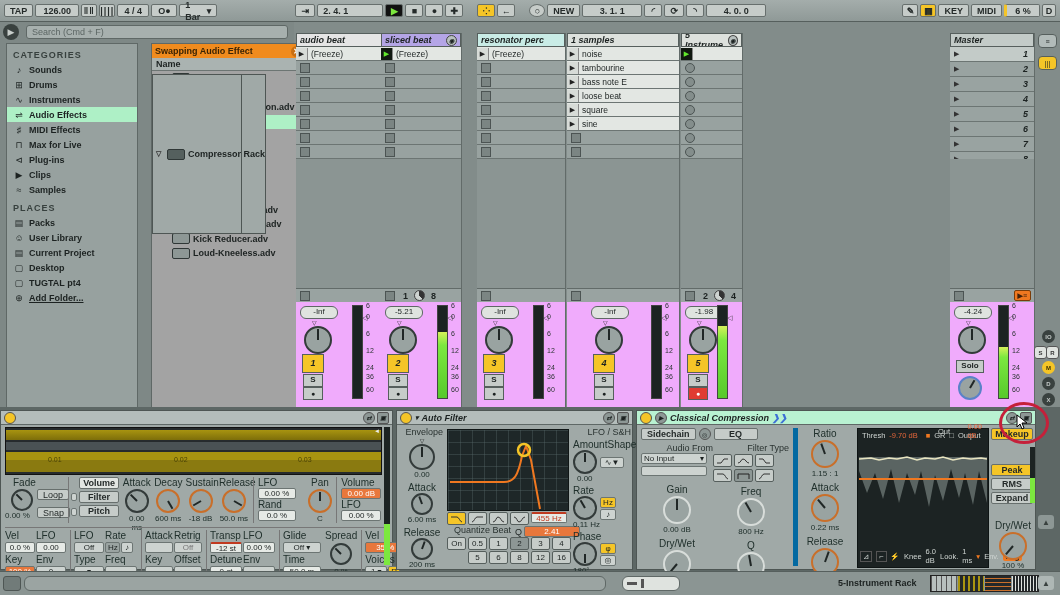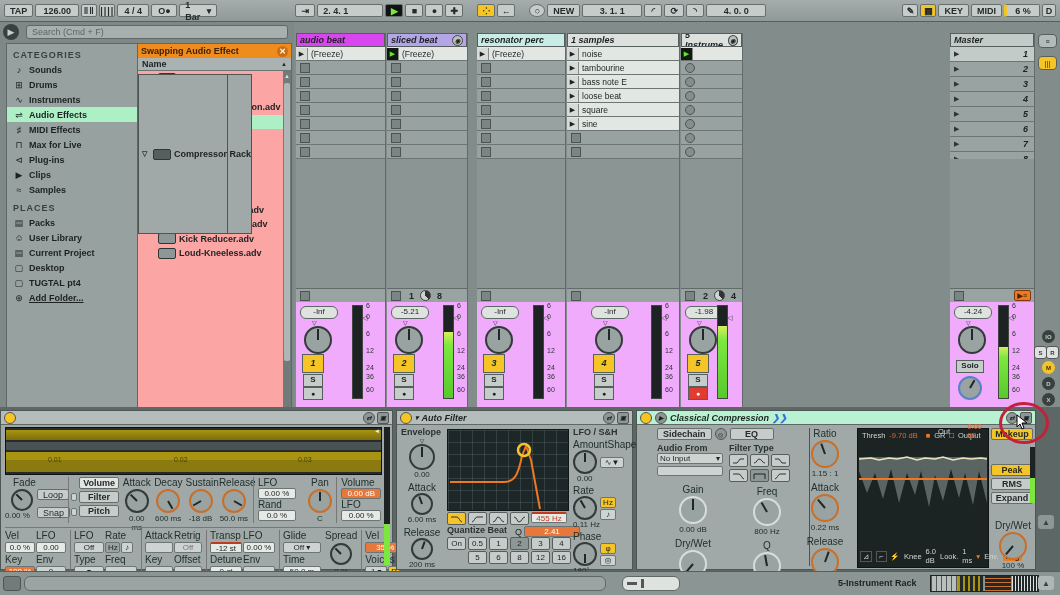--- a/index.html
+++ b/index.html
@@ -15,21 +15,21 @@
   .fld { background:#cdd3d0; border:1px solid #6c7573; border-radius:2px; font-size:8px;
          height:11px; line-height:10px; padding:0 2px; box-sizing:border-box; text-align:center; }
   .fld.white { background:#e6eae6; }
   .fld.orange { background:#e8773c; color:#fff; }
   .fld.redtext { background:#e6eae6; color:#c03a20; }
   .knob { border-radius:50%; background:#99a3a1; border:2px solid #333b3a; position:relative; }
   .knob i { position:absolute; left:50%; top:50%; width:2px; background:#202726;
             transform-origin:center top; }
   .klabel { font-size:10px; text-align:center; color:#20302c; }
   .kval  { font-size:8px; text-align:center; color:#20302c; }
-  .sectitle { font-weight:bold; color:#2a3331; }
+  .sectitle { font-weight:normal; color:#2a3331;text-align:right; }
   
   .topbar { position:absolute; left:0; top:0; right:0; height:22px;
             background:linear-gradient(#a4adab,#8f9997); border-bottom:1px solid #565f5d;
             display:flex; align-items:center; padding:0 4px; box-sizing:border-box; }
   .tb-group { display:flex; align-items:center; gap:2px; }
   
   .browser { position:absolute; left:0; top:22px; width:294px; bottom:23px; background:#7e8886; }
   .b-back { position:absolute; left:3px; top:2px; width:16px; height:16px; border-radius:50%;
             background:#39413f; color:#c8cecb; display:flex; align-items:center; justify-content:center; font-size:9px; }
   .b-search { position:absolute; left:26px; top:3px; width:262px; height:14px; background:#a7b0ae;
@@ -38,22 +38,22 @@
   .b-cats { position:absolute; left:6px; top:21px; width:130px; bottom:20px;
             background:#97a19f; border:1px solid #5f6866; }
   .b-item { display:flex; align-items:center; height:15px; gap:4px; padding-left:6px; font-weight:bold; }
   .b-item.sel { background:#aef0c6; }
   .b-ic { width:12px; text-align:center; font-weight:normal; }
   .b-places-title,.b-cats-title { margin:6px 0 2px 6px; letter-spacing:1px; font-weight:bold; color:#37403e; }
   .b-foot { position:absolute; left:6px; bottom:2px; width:283px; height:16px; display:flex; gap:3px; align-items:center; }
   .b-foot .globe { width:12px; height:12px; border-radius:50%; background:#3d6fd6; color:#fff;
                    font-size:8px; display:flex; align-items:center; justify-content:center; }
   .b-foot .bar { flex:1; height:12px; background:#b9c2c0; border:1px solid #5f6866; border-radius:2px; }
-  .hs-panel { position:absolute; left:137px; top:21px; width:153px; bottom:20px;
-              background:#fca5a5; border:1px solid #5f6866; }
+  .hs-panel { position:absolute; left:151px; top:21px; width:153px; bottom:20px;
+              background:#a3a3a3; border:1px solid #5f6866; }
   .hs-head { height:14px; background:#f08b1e; color:#3a2405; font-weight:bold; display:flex;
              align-items:center; padding:0 3px; }
   .hs-close { margin-left:auto; width:11px; height:11px; border-radius:50%; background:#c96f12;
               color:#fff; font-size:8px; display:flex; align-items:center; justify-content:center; }
   .hs-name { height:12px; background:#aab3b1; border-bottom:1px solid #6c7573; display:flex;
              align-items:center; padding:0 4px; font-weight:bold; }
   .hs-list { position:absolute; top:27px; bottom:0; left:0; right:8px; overflow:hidden; }
   .hs-row { display:flex; align-items:center; height:14.6px; gap:3px; padding-left:3px; font-weight:bold; }
   .hs-row.sel { background:#aef0c6; }
   .hs-tri { width:8px; font-size:7px; color:#333; }
@@ -383,21 +383,21 @@
     </div>
 
     <div class="b-foot">
       <span class="globe">⊕</span>
       <span class="bar"></span>
     </div>
   </div>
 
   <div class="session" id="sessionRoot">
       <div class="track" style="left: 0px; width: 90px;">
-        <div class="t-head" style="background: #d946ef;">
+        <div class="t-head" style="background: #e5e5e5;">
           <span>audio beat</span>
         </div>
         <div class="clip">
           <span class="launch">▶</span>
           <span class="clabel">(Freeze)</span>
         </div>
         <div class="slot">
           <span class="stopbtn"></span>
         </div>
         <div class="slot">
@@ -435,21 +435,21 @@
           <div class="zero-tri" style="left: 66px; top: 12px;">◁</div>
           <div class="scale" style="left: 70px; top: 0px;">6</div>
           <div class="scale" style="left: 70px; top: 11px;">0</div>
           <div class="scale" style="left: 70px; top: 28px;">6</div>
           <div class="scale" style="left: 70px; top: 45px;">12</div>
           <div class="scale" style="left: 70px; top: 62px;">24</div>
           <div class="scale" style="left: 70px; top: 71px;">36</div>
           <div class="scale" style="left: 70px; top: 84px;">60</div>
         </div>
       </div>
-      <div class="track" style="left: 91px; width: 81px;">
+      <div class="track" style="left: 85px; width: 81px;">
         <div class="t-head" style="background: rgb(180, 165, 230);">
           <span>sliced beat</span>
           <span class="circ">◉</span>
         </div>
         <div class="clip">
           <span class="launch playing">▶</span>
           <span class="clabel">(Freeze)</span>
         </div>
         <div class="slot">
           <span class="stopbtn"></span>
@@ -1020,21 +1020,21 @@
       <div class="d-title sel">
         <span class="d-ico act"></span>
         <span class="d-ico">▶</span>
         <span>Classical Compression</span>
         <span style="color:#3d6fd6">❯❯</span>
         <div class="d-right">
           <span class="d-ico">⇄</span>
           <span class="d-ico" style="border-radius:2px">▣</span>
         </div>
       </div>
-      <div style="position:absolute;left:20px;top:17px;width:152px;height:138px;border-right:1px solid #0369a1">
+      <div style="position:absolute;left:4px;top:17px;width:152px;height:138px;border-right:5px solid #0369a1">
         <div style="display:flex;gap:3px;align-items:center">
           <span class="btn" style="height:12px">Sidechain</span>
           <span class="d-ico">◎</span>
           <span class="btn" style="height:12px;width:44px">EQ</span>
         </div>
         <div style="display:flex;margin-top:3px">
           <div style="width:72px">
             <div class="sectitle">Audio From</div>
             <div class="fld" style="width:66px;text-align:left;display:flex;justify-content:space-between">
                 <span>No Input</span>

